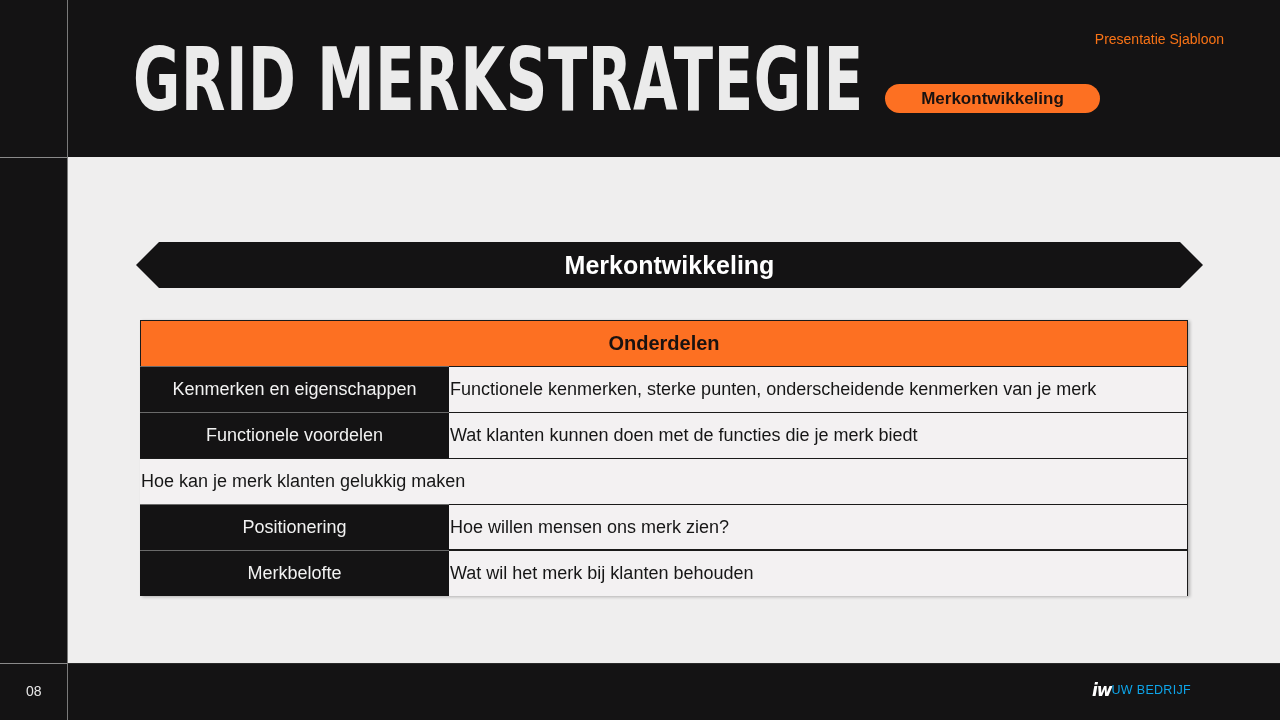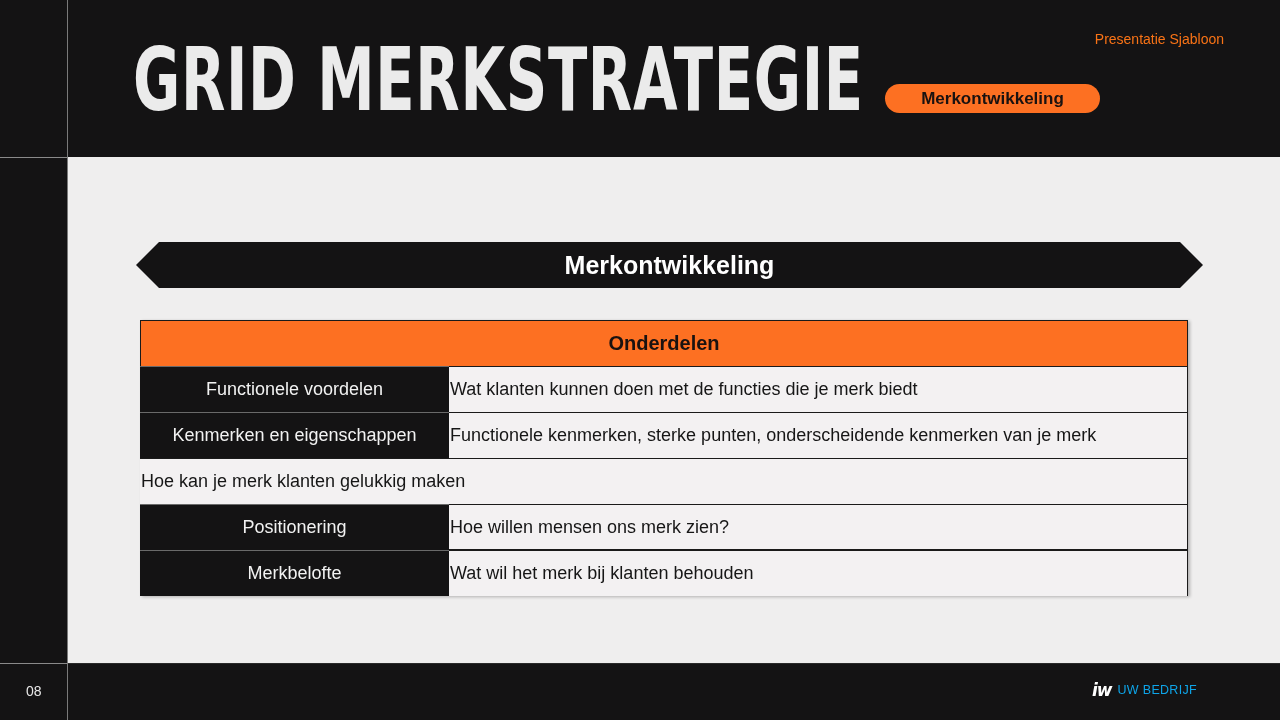--- a/index.html
+++ b/index.html
@@ -67,21 +67,21 @@
     font-size:18px; border-top:1px solid #1a1a1a; border-right:1px solid #1a1a1a;
     box-sizing:border-box;
   }
   .row.last .cell-right { border-bottom:1px solid #1a1a1a; }
   .row.last .cell-left { border-bottom:1px solid #141314; }
 
   .page-number {
     position:absolute; left:26px; top:683px; color:#e8e8e8; font-size:14px;
   }
   .company {
-    position:absolute; left:1092px; top:682px; display:flex; align-items:center; gap:6px;
+    position:absolute; left:1092px; top:682px; display:flex; align-items:center; 
   }
   .logo-icon {
     font-family:"DejaVu Sans", sans-serif; font-weight:bold; font-style:italic;
     color:#ffffff; font-size:17px; letter-spacing:-1px; line-height:16px;
   }
   .company-name { color:#0ea5e9; font-size:12.5px; letter-spacing:0.3px; }
 </style>
 </head>
 <body>
 
@@ -98,26 +98,26 @@
 <div class="banner">
   <svg width="1067" height="46" viewBox="0 0 1067 46">
     <polygon points="23,0 1044,0 1067,23 1044,46 23,46 0,23" fill="#141314"></polygon>
   </svg>
   <div class="banner-label">Merkontwikkeling</div>
 </div>
 
 <div class="table">
   <div class="table-header">Onderdelen</div>
   <div class="row">
+    <div class="cell-left">Kenmerken en eigenschappen</div>
+    <div class="cell-right">Functionele kenmerken, sterke punten, onderscheidende kenmerken van je merk</div>
+  </div>
+  <div class="row">
     <div class="cell-left">Functionele voordelen</div>
     <div class="cell-right">Wat klanten kunnen doen met de functies die je merk biedt</div>
-  </div>
-  <div class="row">
-    <div class="cell-left">Kenmerken en eigenschappen</div>
-    <div class="cell-right">Functionele kenmerken, sterke punten, onderscheidende kenmerken van je merk</div>
   </div>
   <div class="row">
     <div class="cell-right">Hoe kan je merk klanten gelukkig maken</div>
   </div>
   <div class="row last">
     <div class="cell-left">Positionering</div>
     <div class="cell-right">Hoe willen mensen ons merk zien?</div>
   </div>
   <div class="row">
     <div class="cell-left">Merkbelofte</div>

